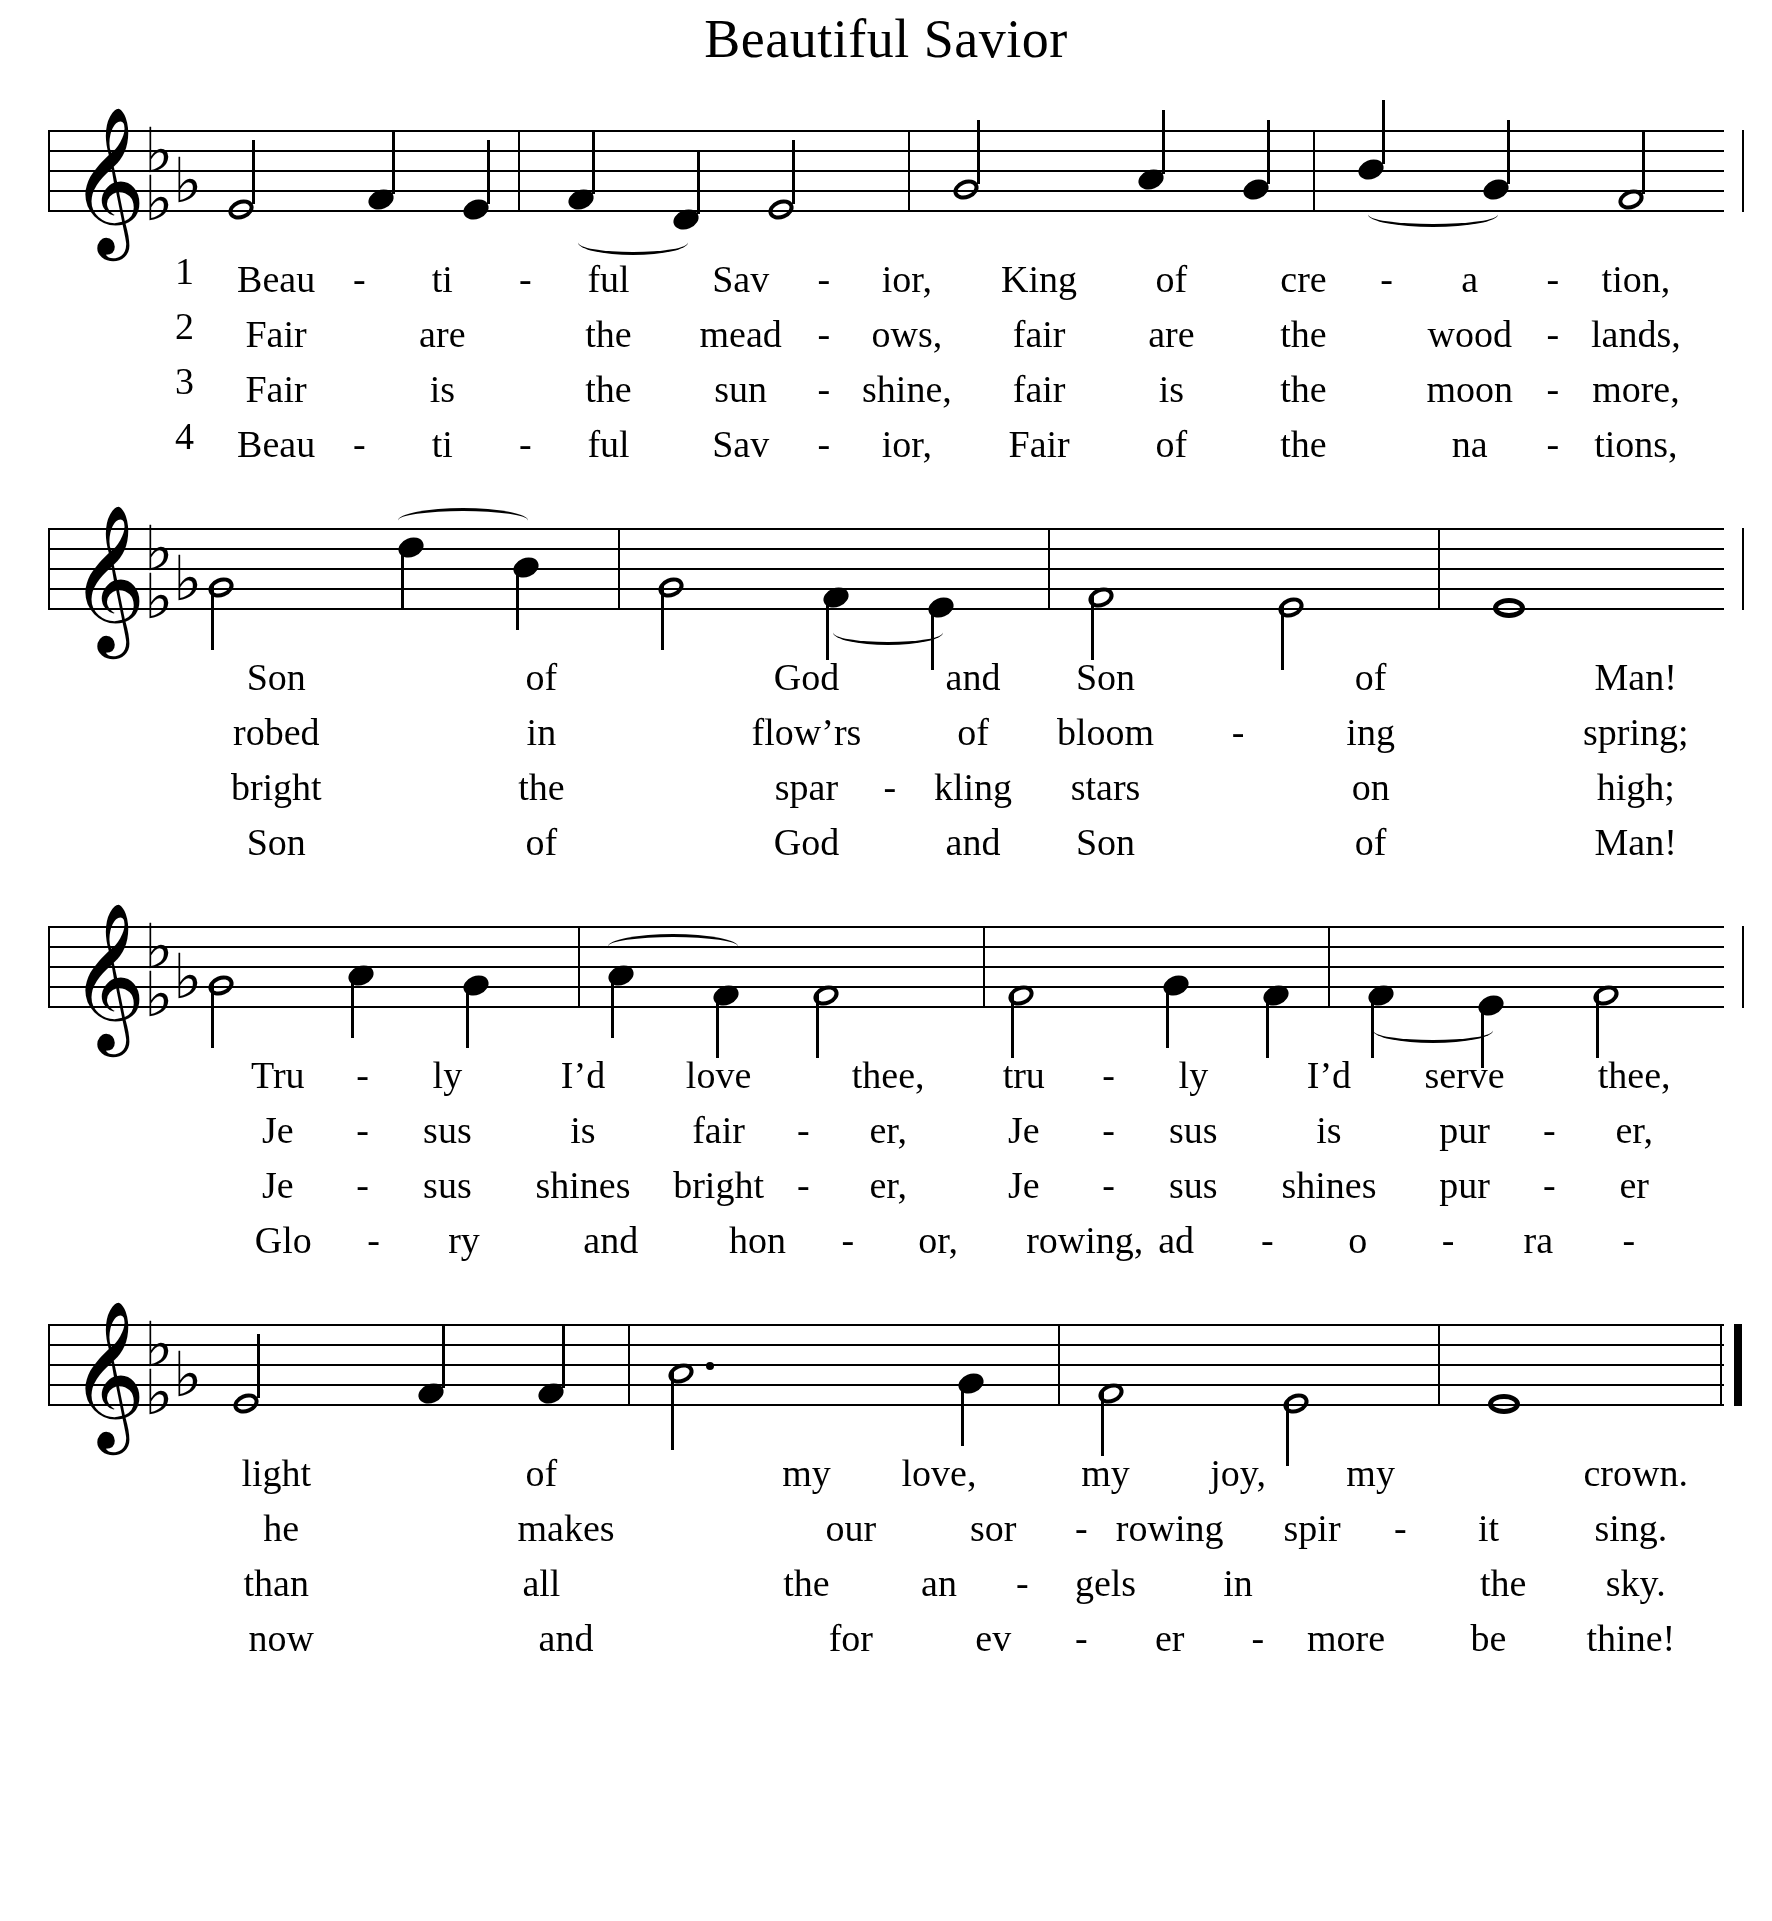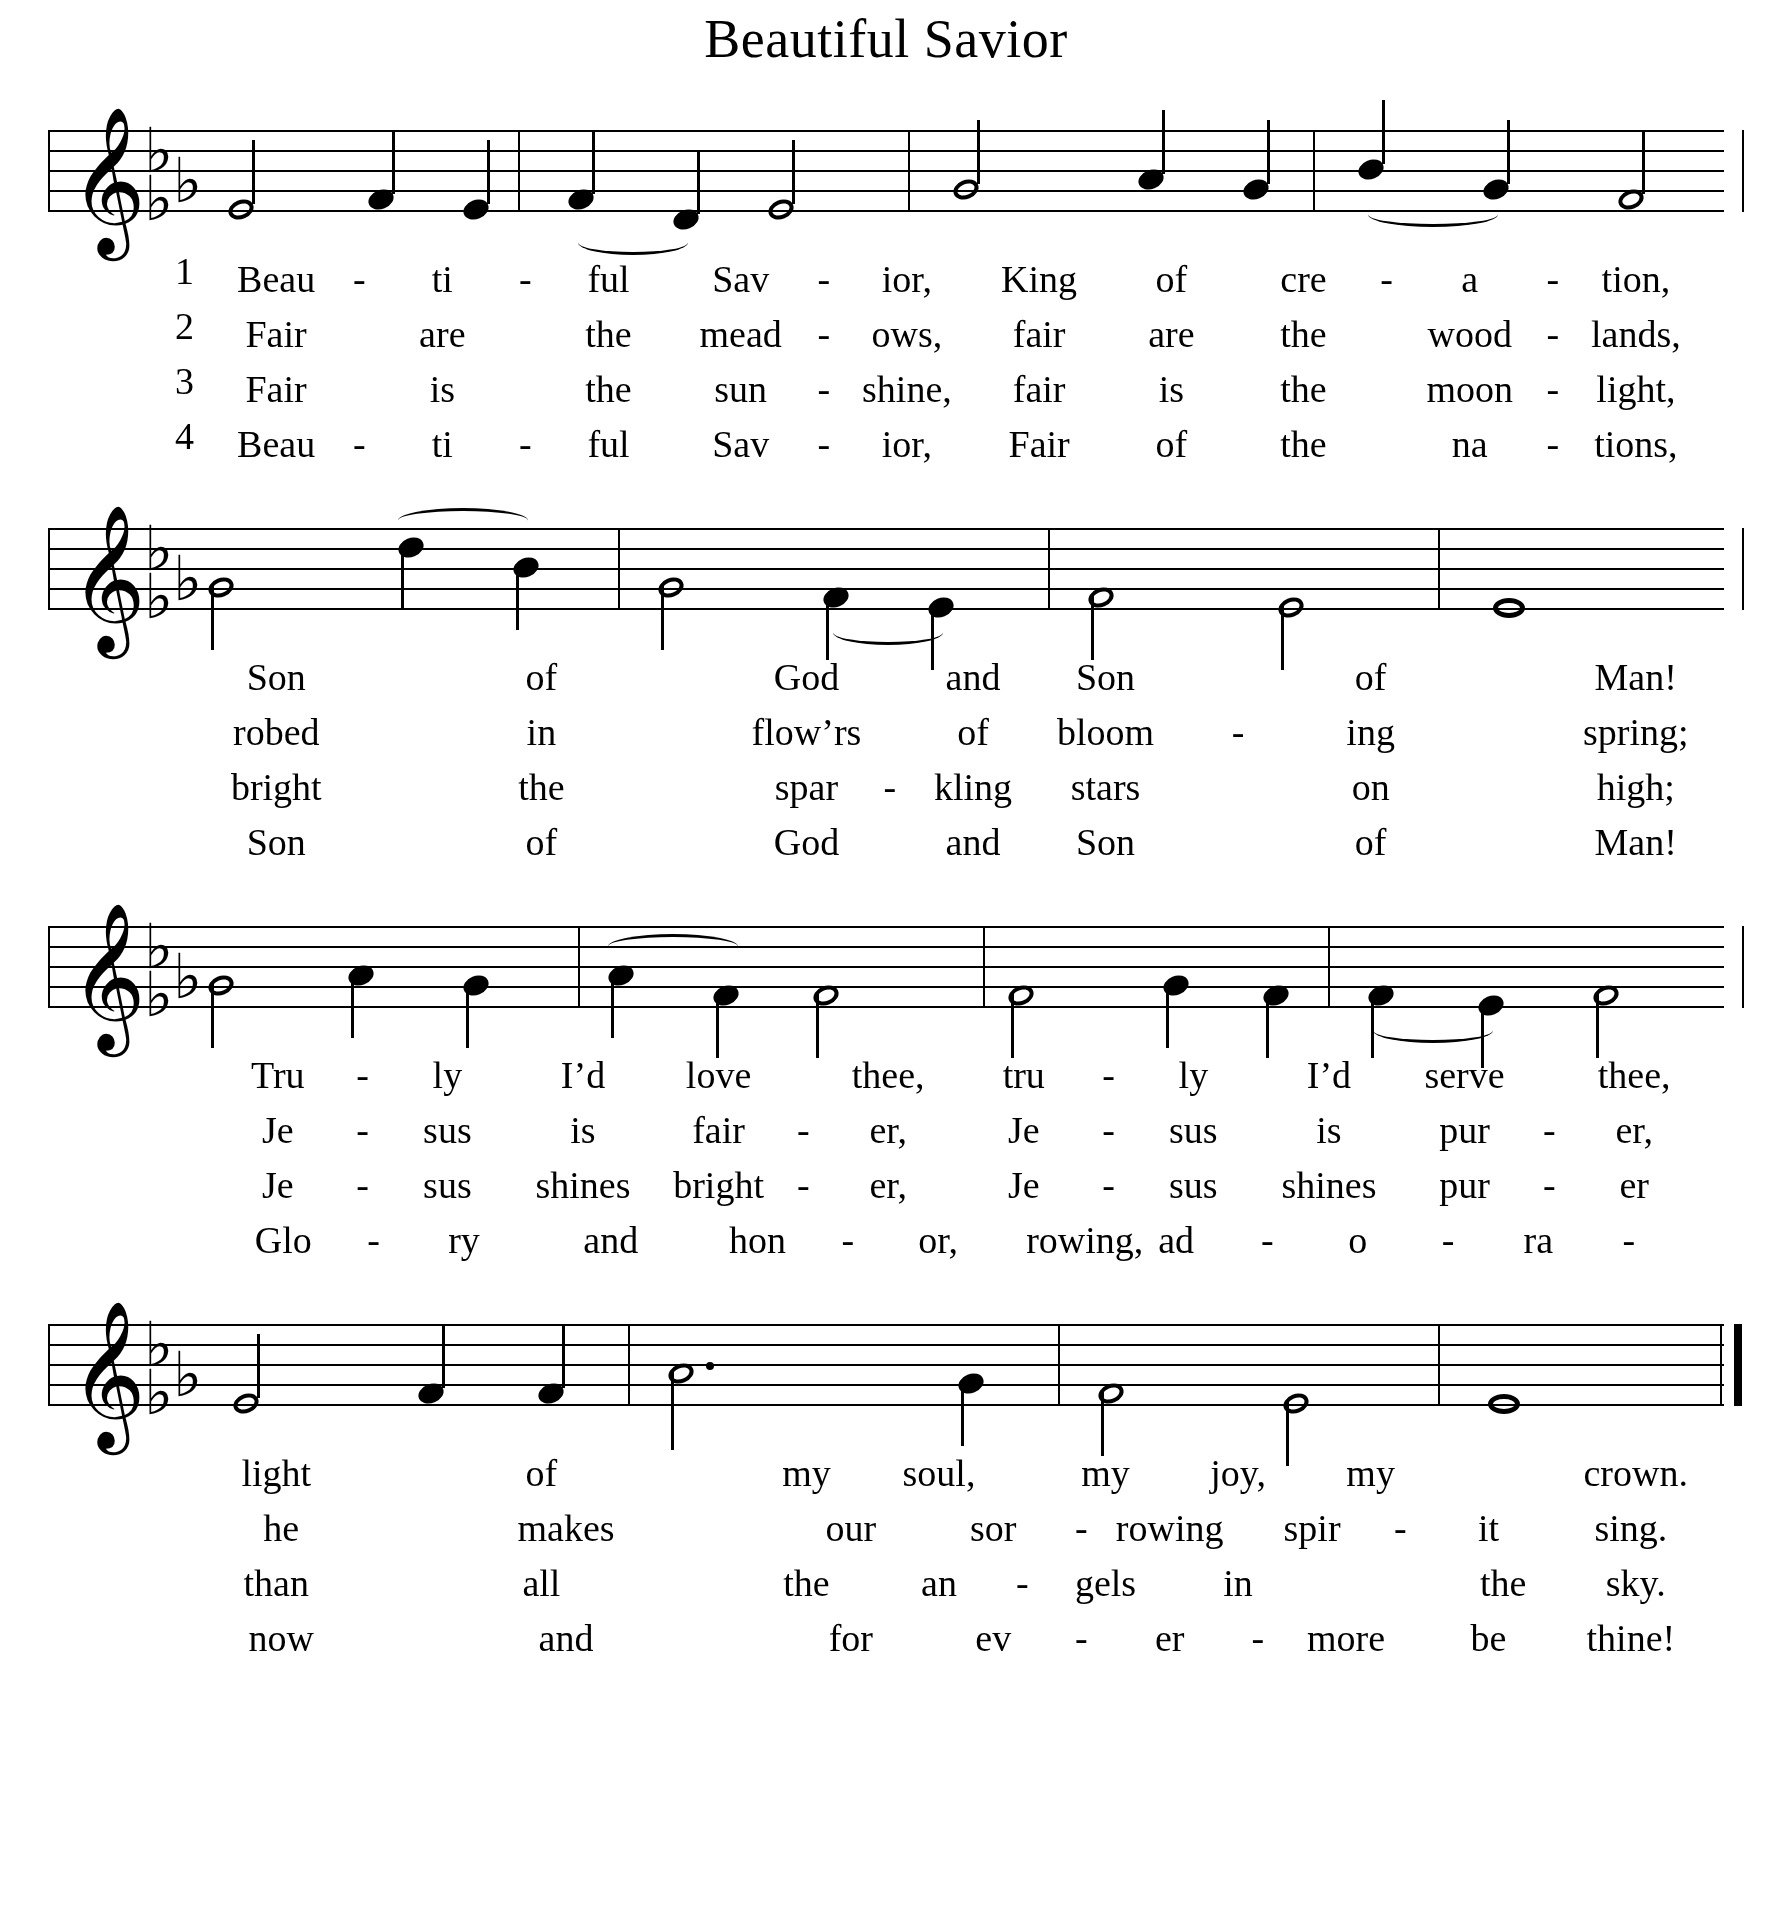--- a/index.html
+++ b/index.html
@@ -293,21 +293,21 @@
           <span class="syl">the</span>
           <span class="syl">sun</span>
           <span class="syl" style="flex:0 0 34px">-</span>
           <span class="syl">shine,</span>
           <span class="syl">fair</span>
           <span class="syl">is</span>
           <span class="syl">the</span>
           <span class="syl" style="flex:0 0 34px"></span>
           <span class="syl">moon</span>
           <span class="syl" style="flex:0 0 34px">-</span>
-          <span class="syl">light,</span>
+          <span class="syl">more,</span>
         </span>
       </div>
       <div class="lyric-line">
         <span class="verse-num">4</span>
         <span class="syls">
           <span class="syl">Beau</span>
           <span class="syl" style="flex:0 0 34px">-</span>
           <span class="syl">ti</span>
           <span class="syl" style="flex:0 0 34px">-</span>
           <span class="syl">ful</span>
@@ -637,21 +637,21 @@
 
     <div class="lyrics">
       <div class="lyric-line">
         <span class="verse-num"></span>
         <span class="syls">
           <span class="syl">light</span>
           <span class="syl"></span>
           <span class="syl">of</span>
           <span class="syl"></span>
           <span class="syl">my</span>
-          <span class="syl">soul,</span>
+          <span class="syl">love,</span>
           <span class="syl" style="flex:0 0 34px"></span>
           <span class="syl">my</span>
           <span class="syl">joy,</span>
           <span class="syl">my</span>
           <span class="syl"></span>
           <span class="syl">crown.</span>
         </span>
       </div>
       <div class="lyric-line">
         <span class="verse-num"></span>

